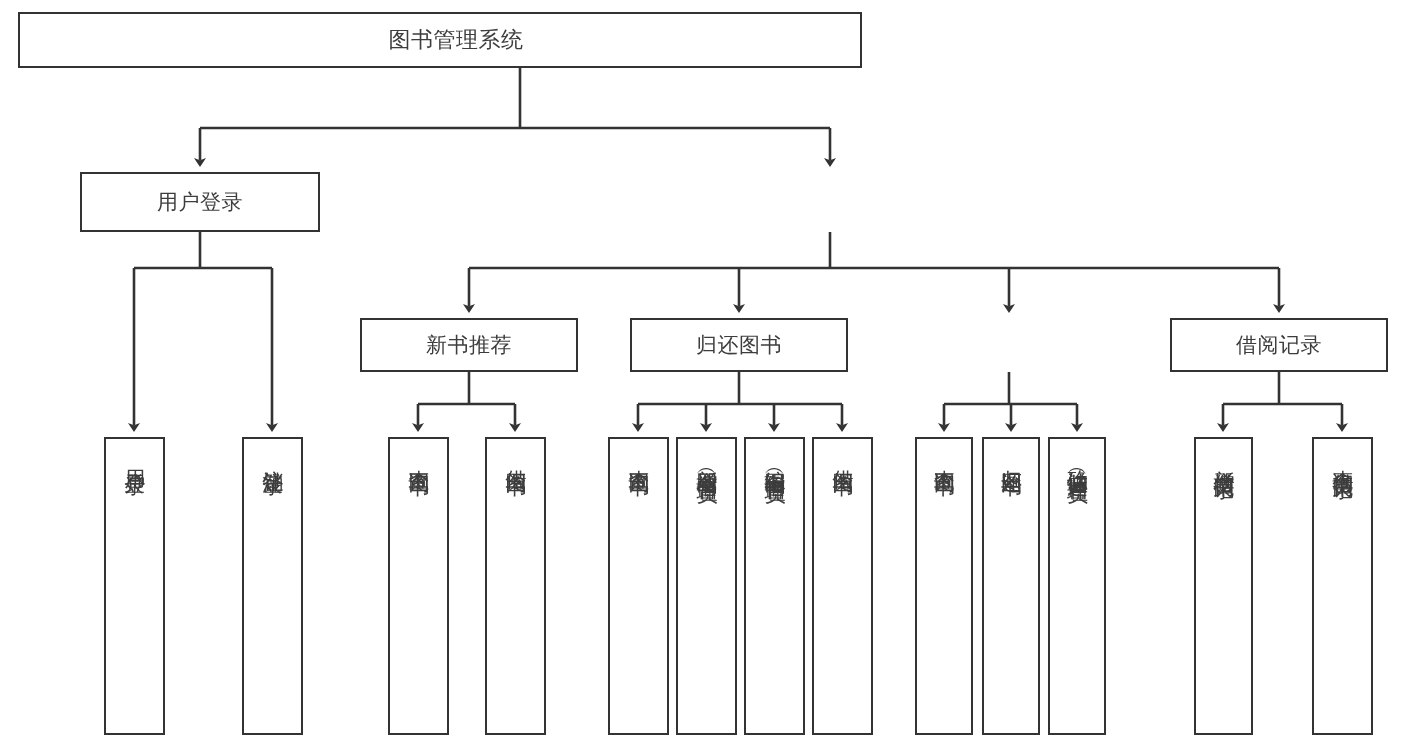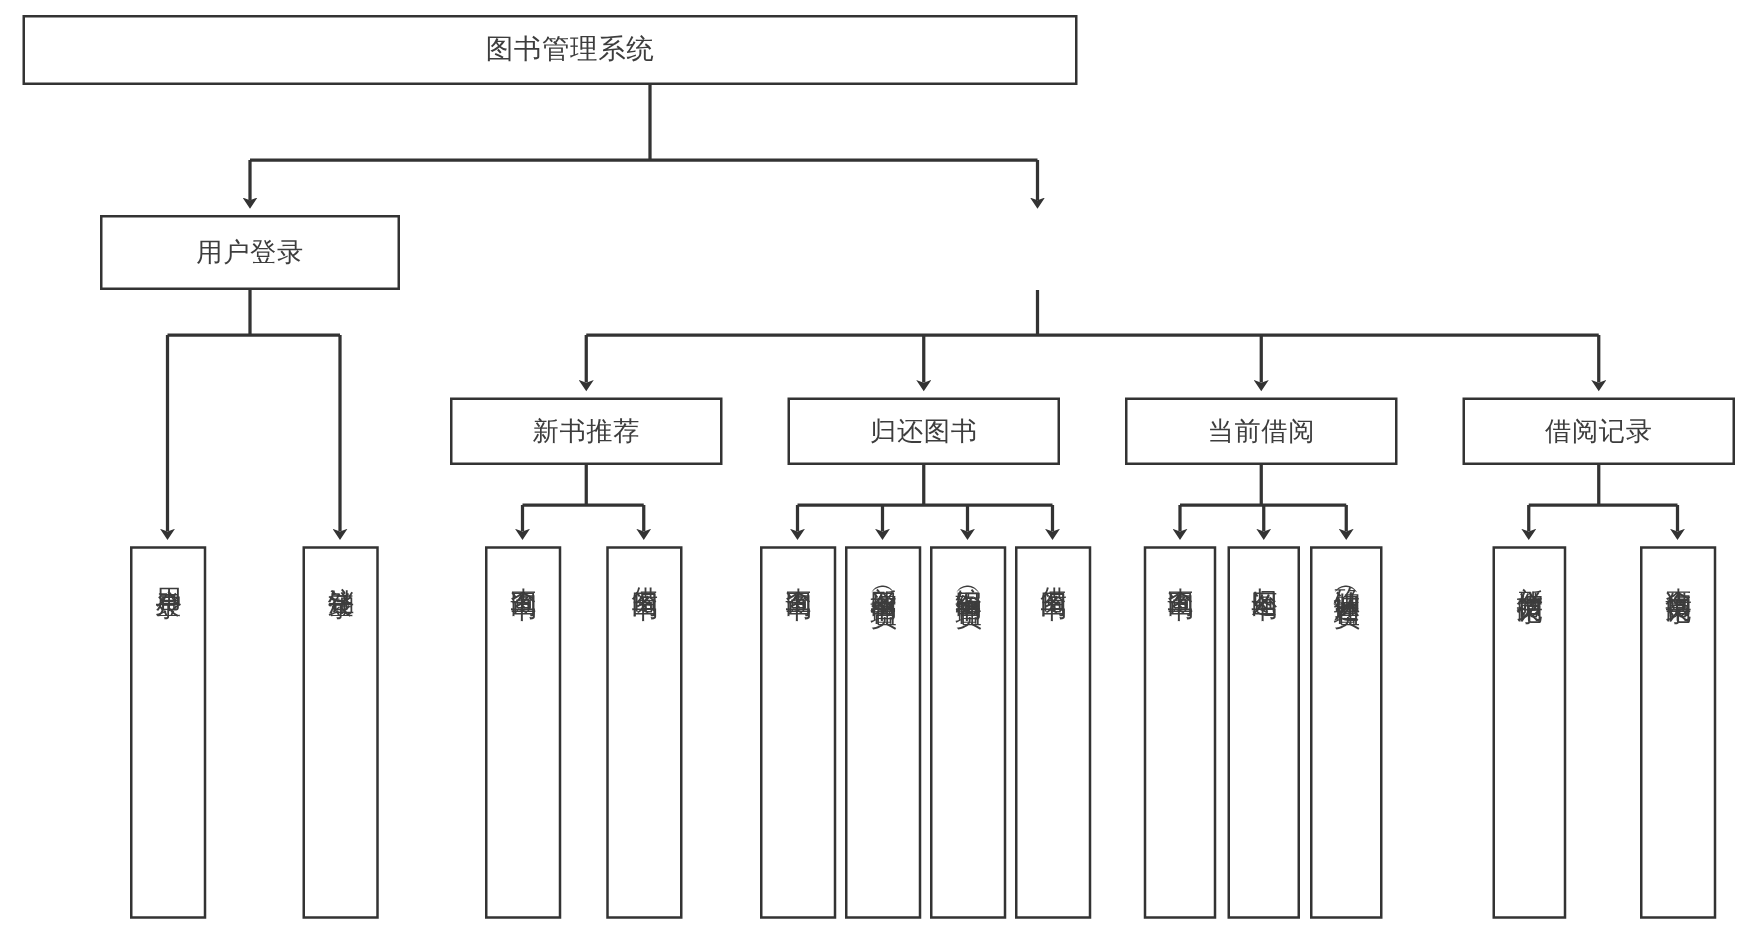--- a/index.html
+++ b/index.html
@@ -127,23 +127,20 @@
   <div class="node" style="left:80px; top:172px; width:240px; height:60px;">
     <span class="label">用户登录</span>
   </div>
 
   <div class="node" style="left:360px; top:318px; width:218px; height:54px;">
     <span class="label">新书推荐</span>
   </div>
   <div class="node" style="left:630px; top:318px; width:218px; height:54px;">
     <span class="label">归还图书</span>
   </div>
-  <div class="node" style="left:900px; top:318px; width:218px; height:54px;">
-    <span class="label">当前借阅</span>
-  </div>
   <div class="node" style="left:1170px; top:318px; width:218px; height:54px;align-items:center;">
     <span class="label">借阅记录</span>
   </div>
 
   <div class="node vertical" style="left:104px; top:437px; width:61px; height:298px;">
     <span class="label">用户登录</span>
   </div>
   <div class="node vertical" style="left:242px; top:437px; width:61px; height:298px;">
     <span class="label">注销登录</span>
   </div>

